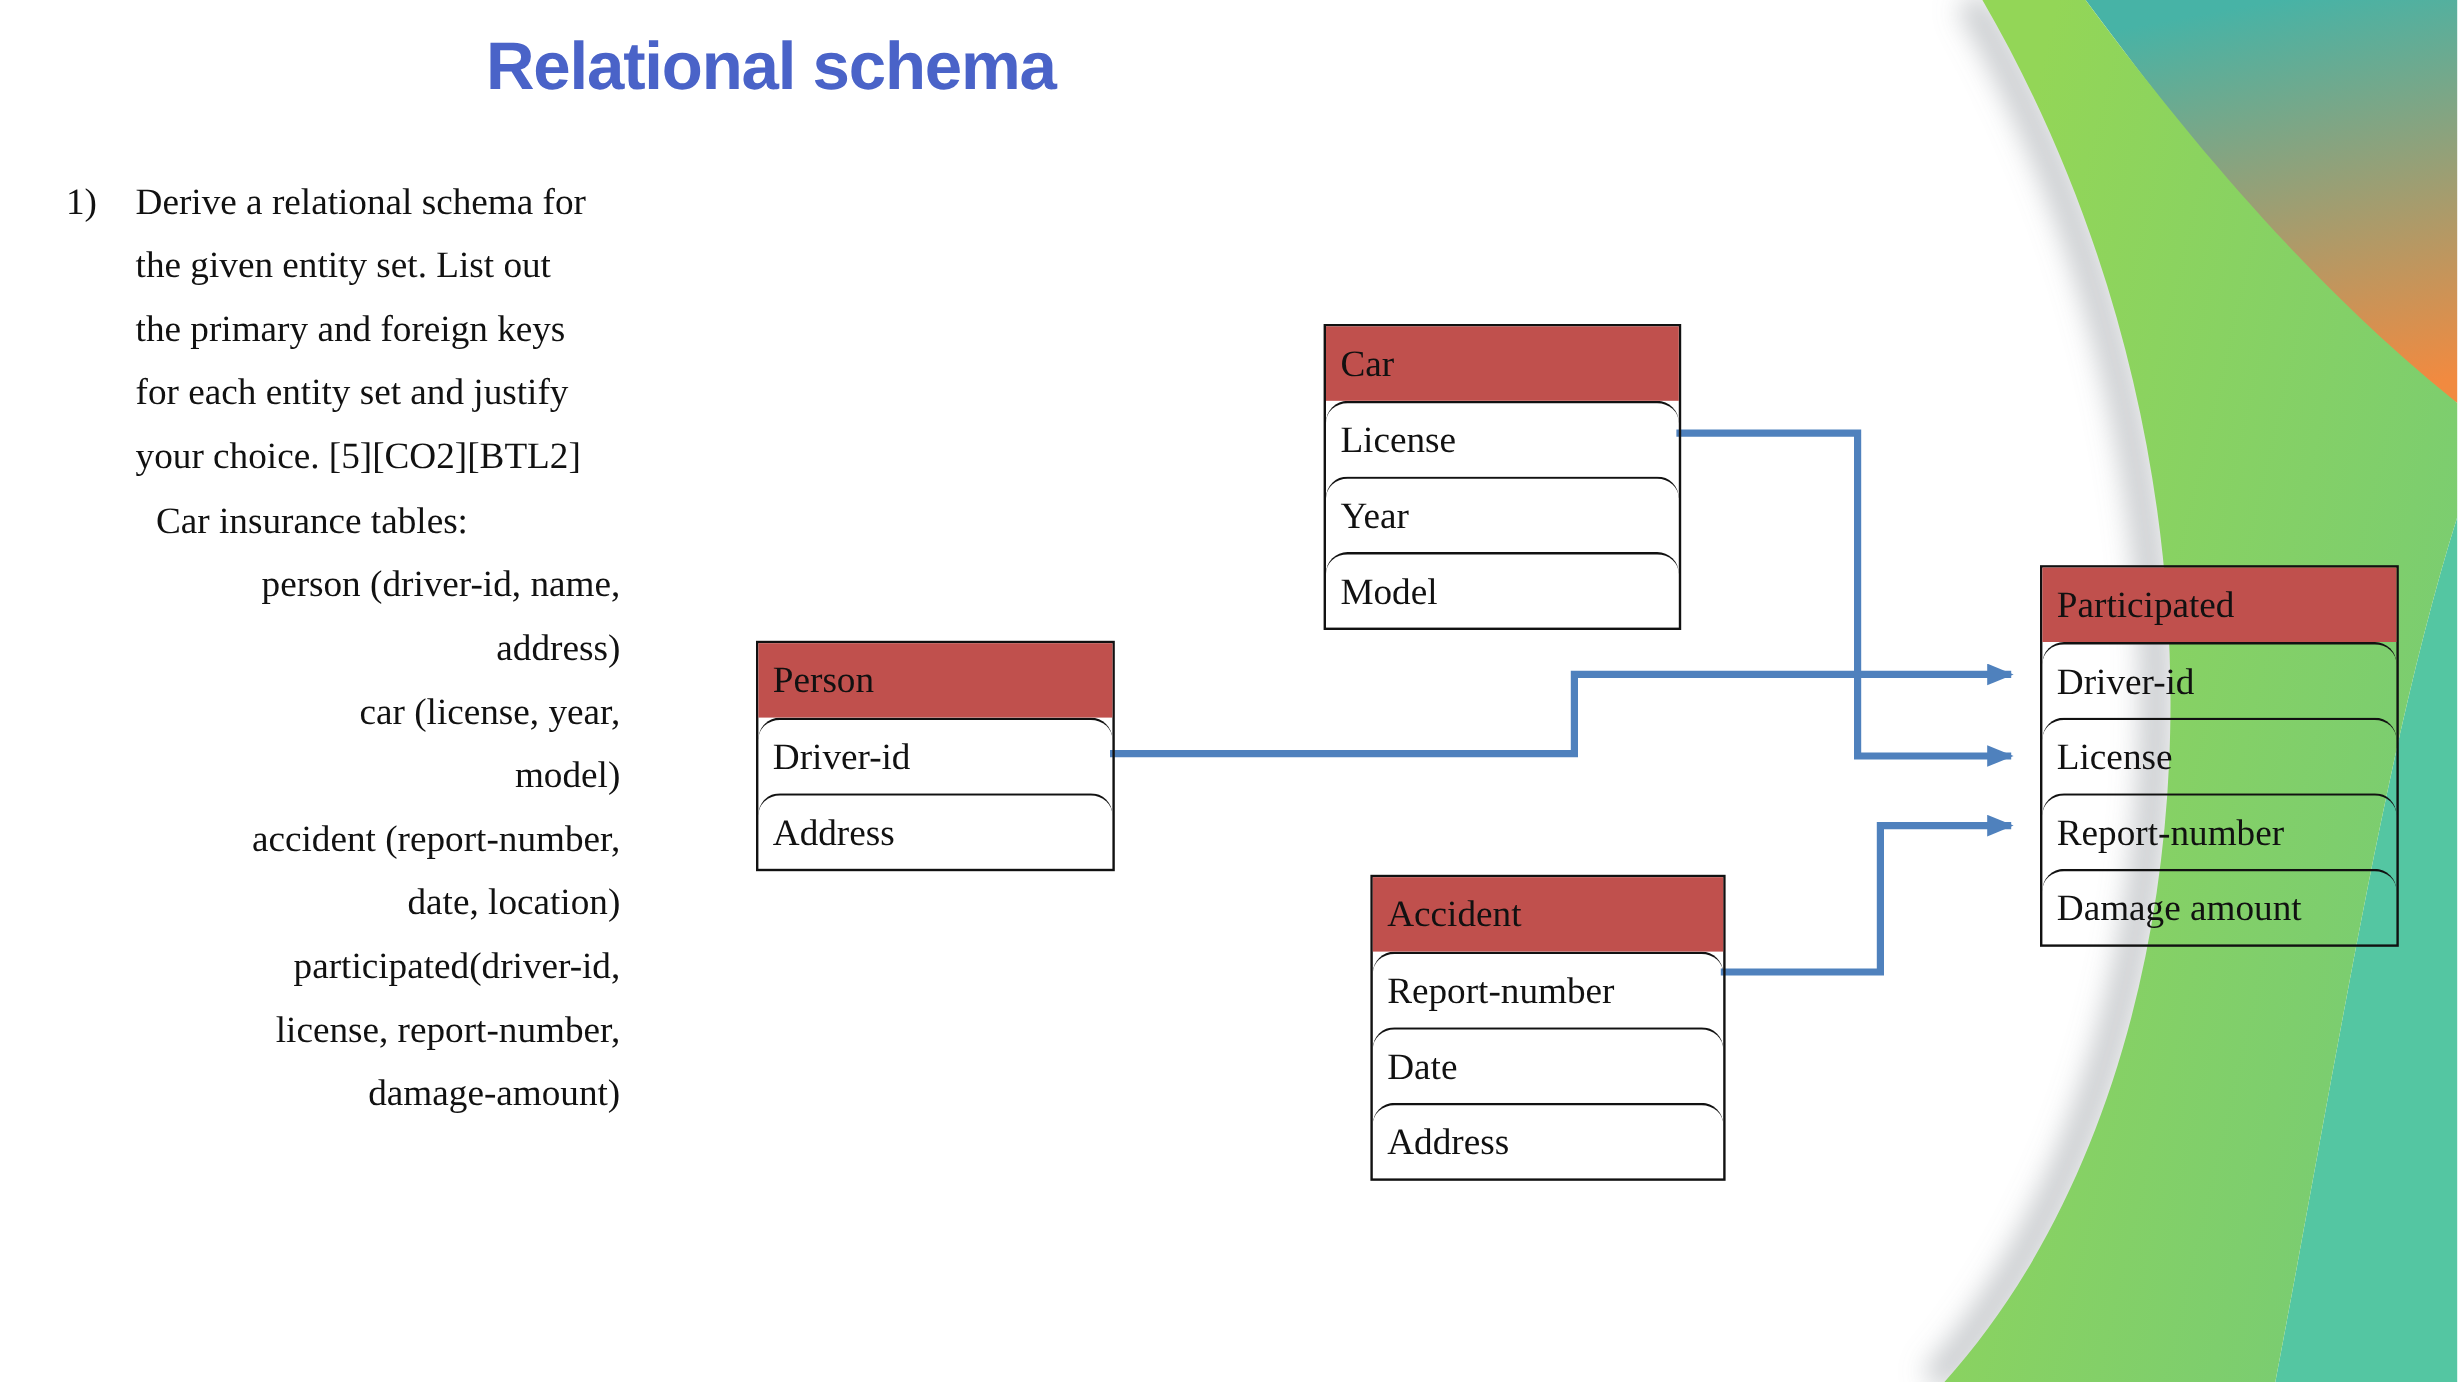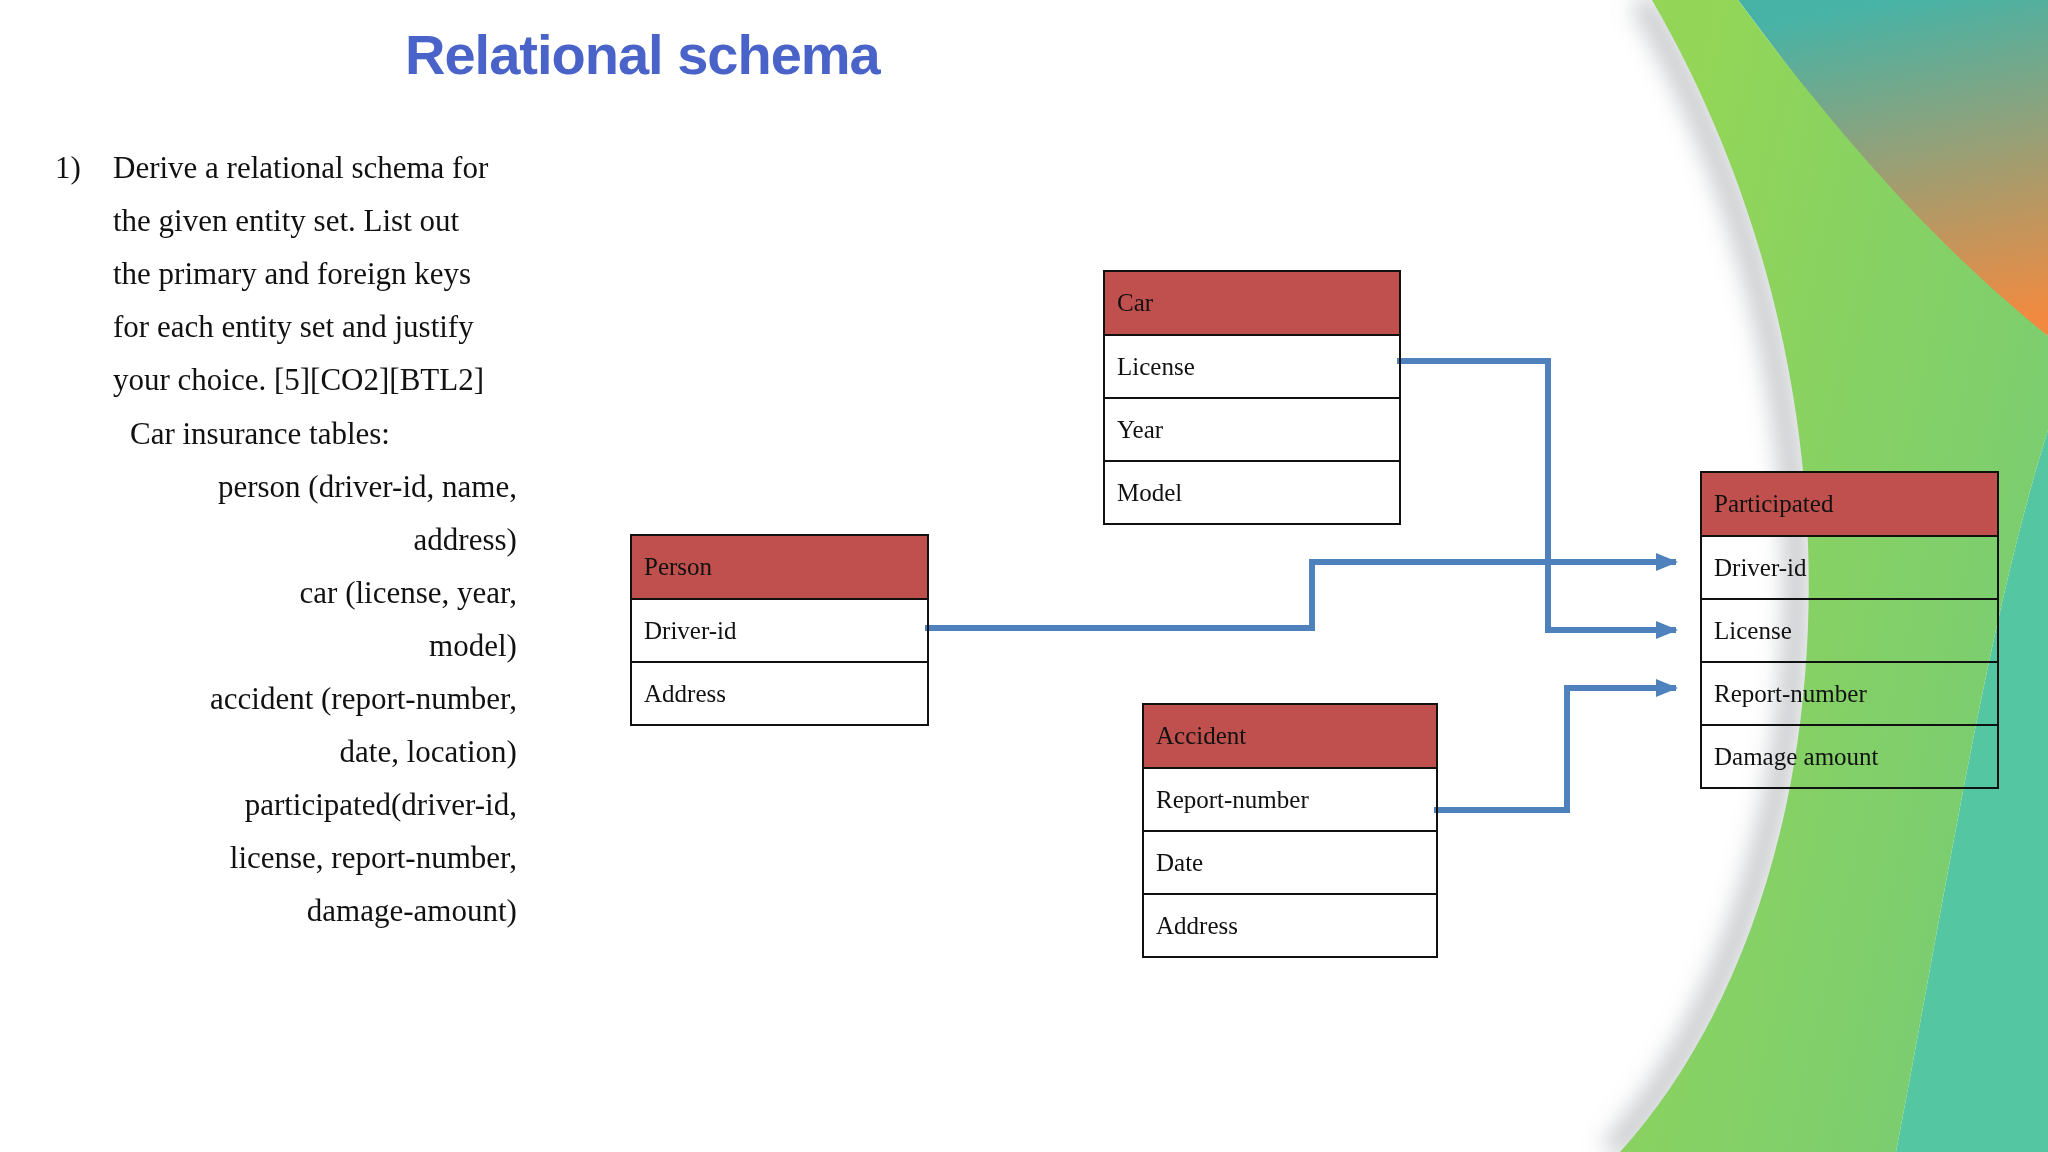--- a/index.html
+++ b/index.html
@@ -25,29 +25,29 @@
     font-size:56px;letter-spacing:-1px;color:var(--title,#4a63c8);
   }
   .qtext{position:absolute;white-space:pre;font-size:31px;line-height:53px;}
   .q-number{left:55px;top:141px;}
   .q-intro{left:113px;top:141px;}
   .q-heading{left:130px;top:407px;font-weight:normal;}
   .q-list{left:210px;top:460px;text-align:right;}
 
   .entity{
     position:absolute;border:2px solid #111;background:transparent;
-    font-size:25px;
+    font-size:31px;
   }
   .ehdr{
     height:62px;line-height:62px;padding-left:12px;
     background:var(--entity-header,#c0504d);color:#111;
   }
   .erow{
     height:61px;line-height:61px;padding-left:12px;
-    border-top:2px solid #111;background:transparent;
+    border-top:2px solid #111;background:transparent;border-radius:18px;
   }
 </style>
 </head>
 <body>
 
 <div class="slide">
 
   <svg class="bg" viewBox="0 0 2048 1152">
     <defs>
       <linearGradient id="gradTopRight" gradientUnits="userSpaceOnUse" x1="1900" y1="0" x2="1960" y2="330">
@@ -103,21 +103,21 @@
       <div class="ehdr">Car</div>
       <div class="erow">License</div>
       <div class="erow">Year</div>
       <div class="erow">Model</div>
     </div>
   <div class="entity" style="left:630px;top:534px;width:295px">
       <div class="ehdr">Person</div>
       <div class="erow">Driver-id</div>
       <div class="erow">Address</div>
     </div>
-  <div class="entity" style="left:1142px;top:703px;width:292px">
+  <div class="entity" style="left:1142px;top:729px;width:292px">
       <div class="ehdr">Accident</div>
       <div class="erow">Report-number</div>
       <div class="erow">Date</div>
       <div class="erow">Address</div>
     </div>
   <div class="entity" style="left:1700px;top:471px;width:295px">
       <div class="ehdr">Participated</div>
       <div class="erow">Driver-id</div>
       <div class="erow">License</div>
       <div class="erow">Report-number</div>

